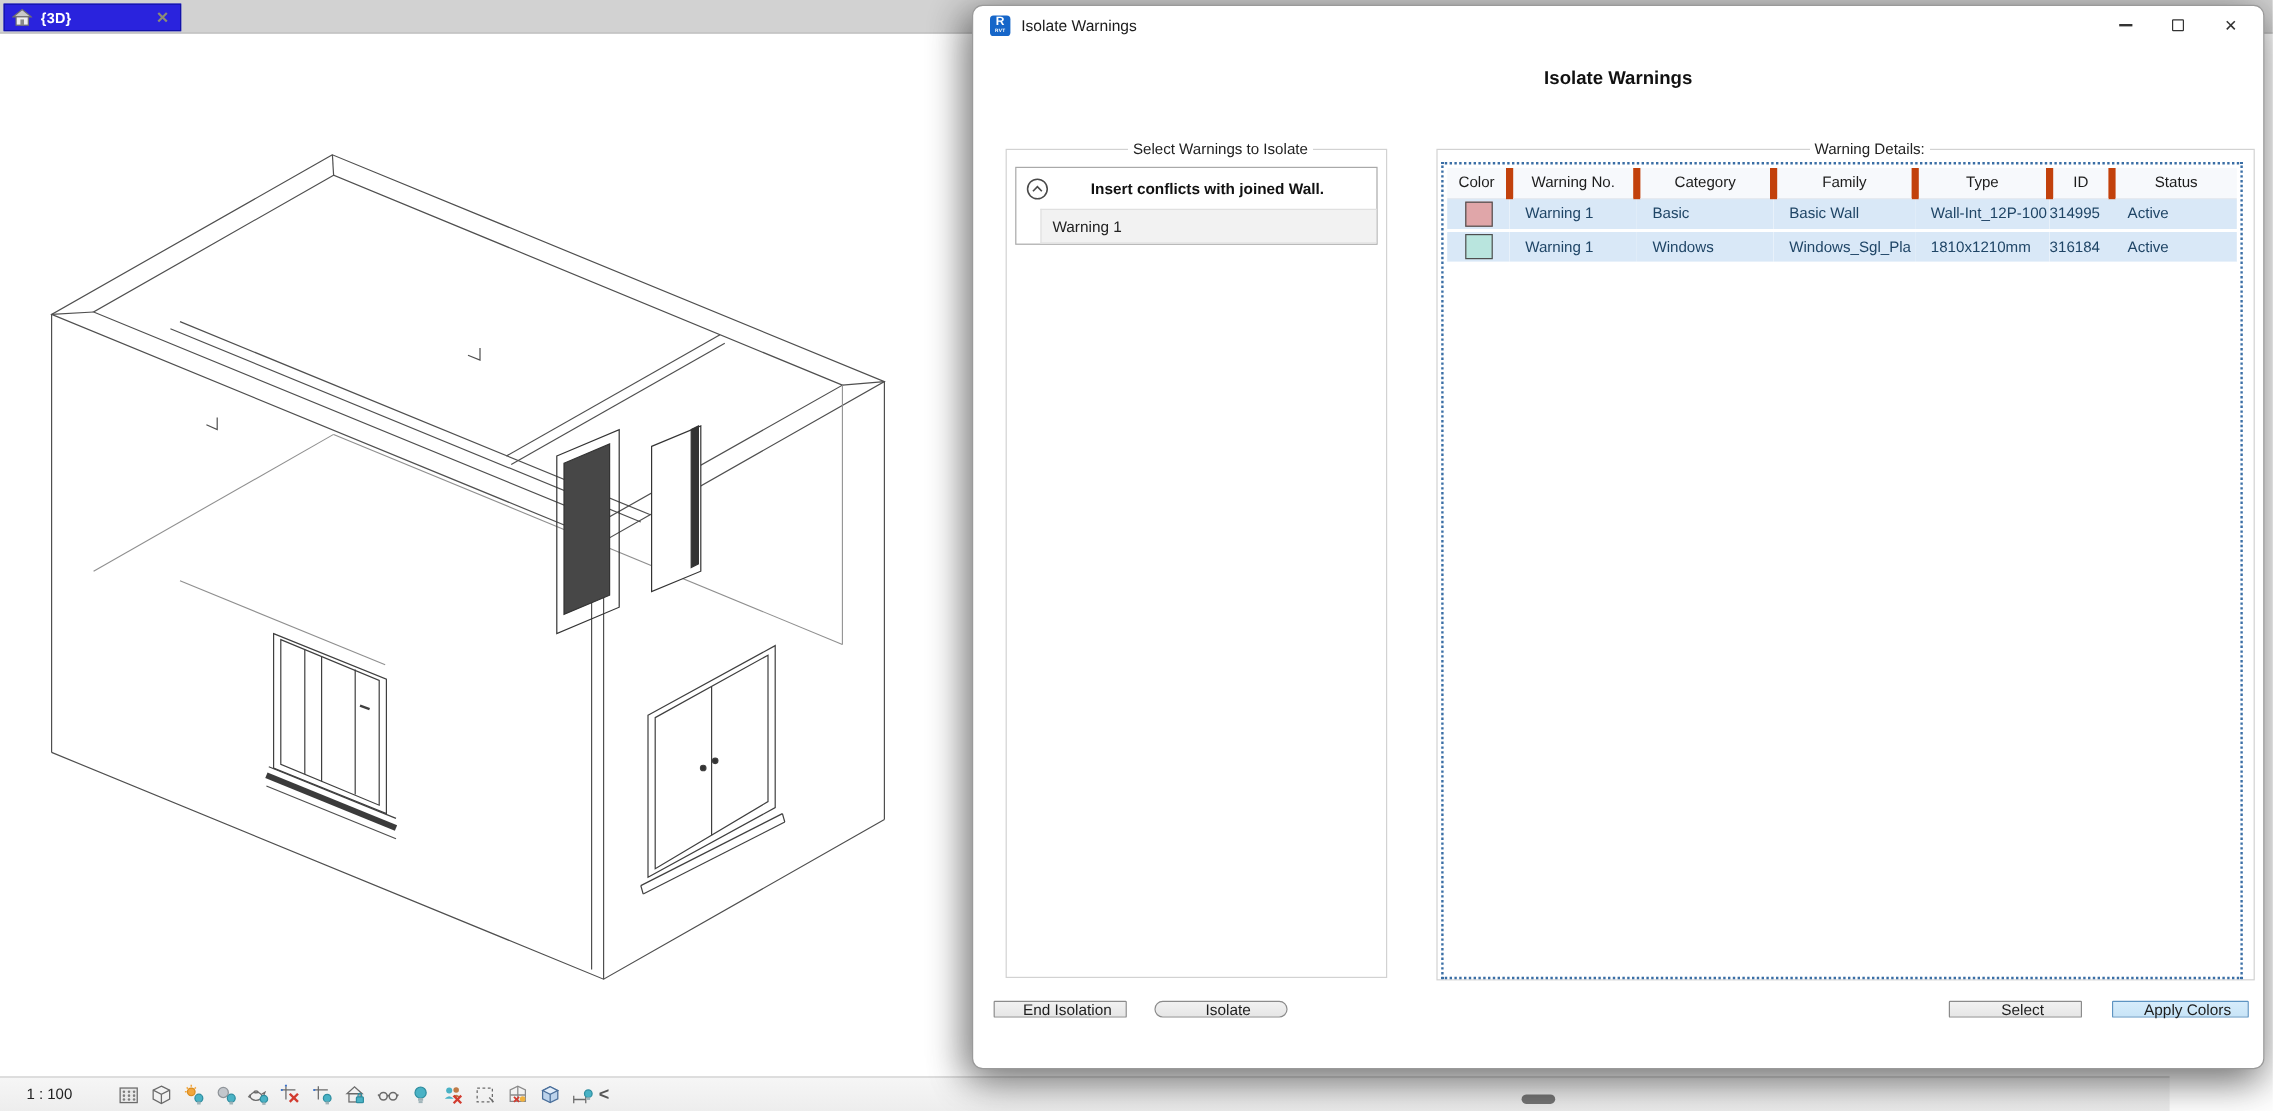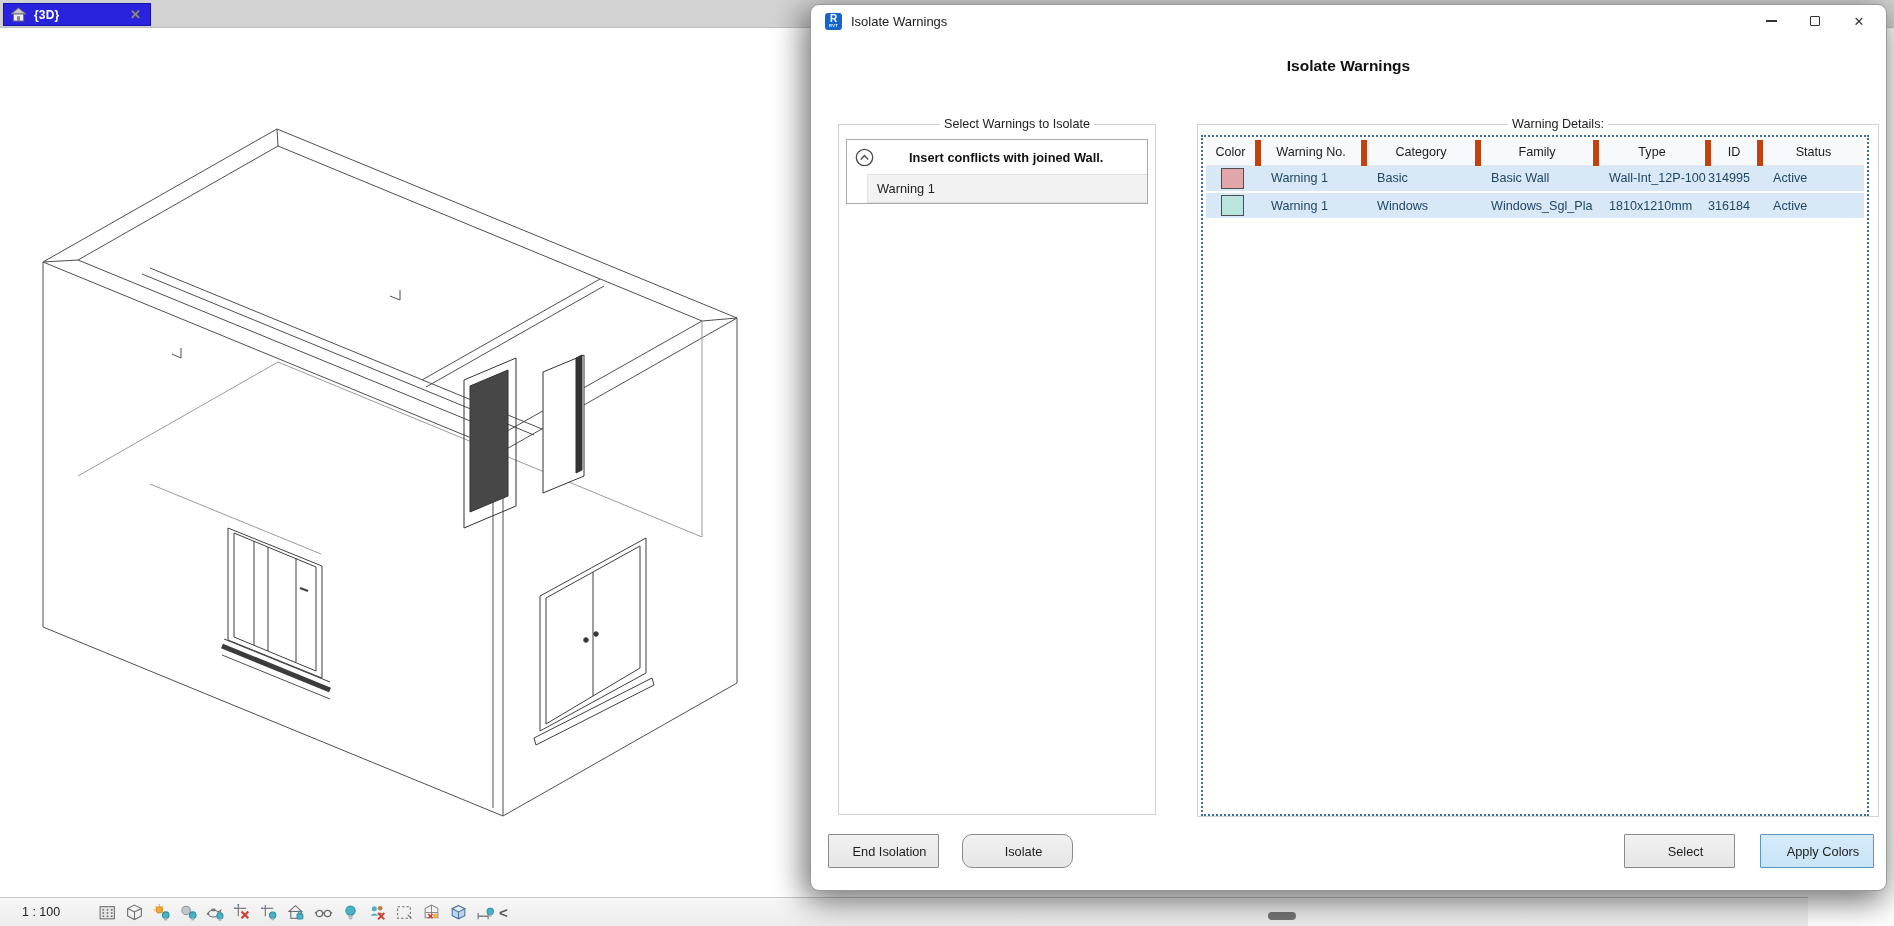--- a/index.html
+++ b/index.html
@@ -78,21 +78,21 @@
   table.warn th:last-child { border-right:none; }
   table.warn td { height:27px; background:#d9e8f7; border-bottom:2px solid #fff;
     color:#1f4566; white-space:nowrap; overflow:hidden; padding-left:13px; }
   table.warn td.c-color { text-align:center; padding-left:0; }
   table.warn td.c-id { text-align:left; padding-left:0; }
   .swatch { display:inline-block; width:23px; height:21px; border:1.5px solid #4e4e4e;
     vertical-align:middle; }
   .col-color{width:52px}.col-no{width:106px}.col-cat{width:114px}.col-fam{width:118px}
   .col-type{width:112px}.col-id{width:52px}.col-status{width:auto}
 
-  .btn { position:absolute; height:34px; width:111px; background:linear-gradient(#f1f1f1,#e6e6e6);
+  .btn { position:absolute; height:14px; width:111px; background:linear-gradient(#f1f1f1,#e6e6e6);
     border:1px solid #8b8b8b; font-size:12.8px; color:#1d1d1d;
     display:flex; align-items:center; justify-content:center; border-radius:1px;padding-left:12px; }
   .btn-end { left:17px; top:829px; }
   .btn-isolate { left:151px; top:829px;border-radius:10px; }
   .btn-select { left:813px; top:829px; }
   .btn-apply { left:949px; top:829px; width:114px;
     background:linear-gradient(#d6ecfb,#c8e4f7); border:1px solid #5d94c2;text-align:center; }
 </style>
 </head>
 <body>

